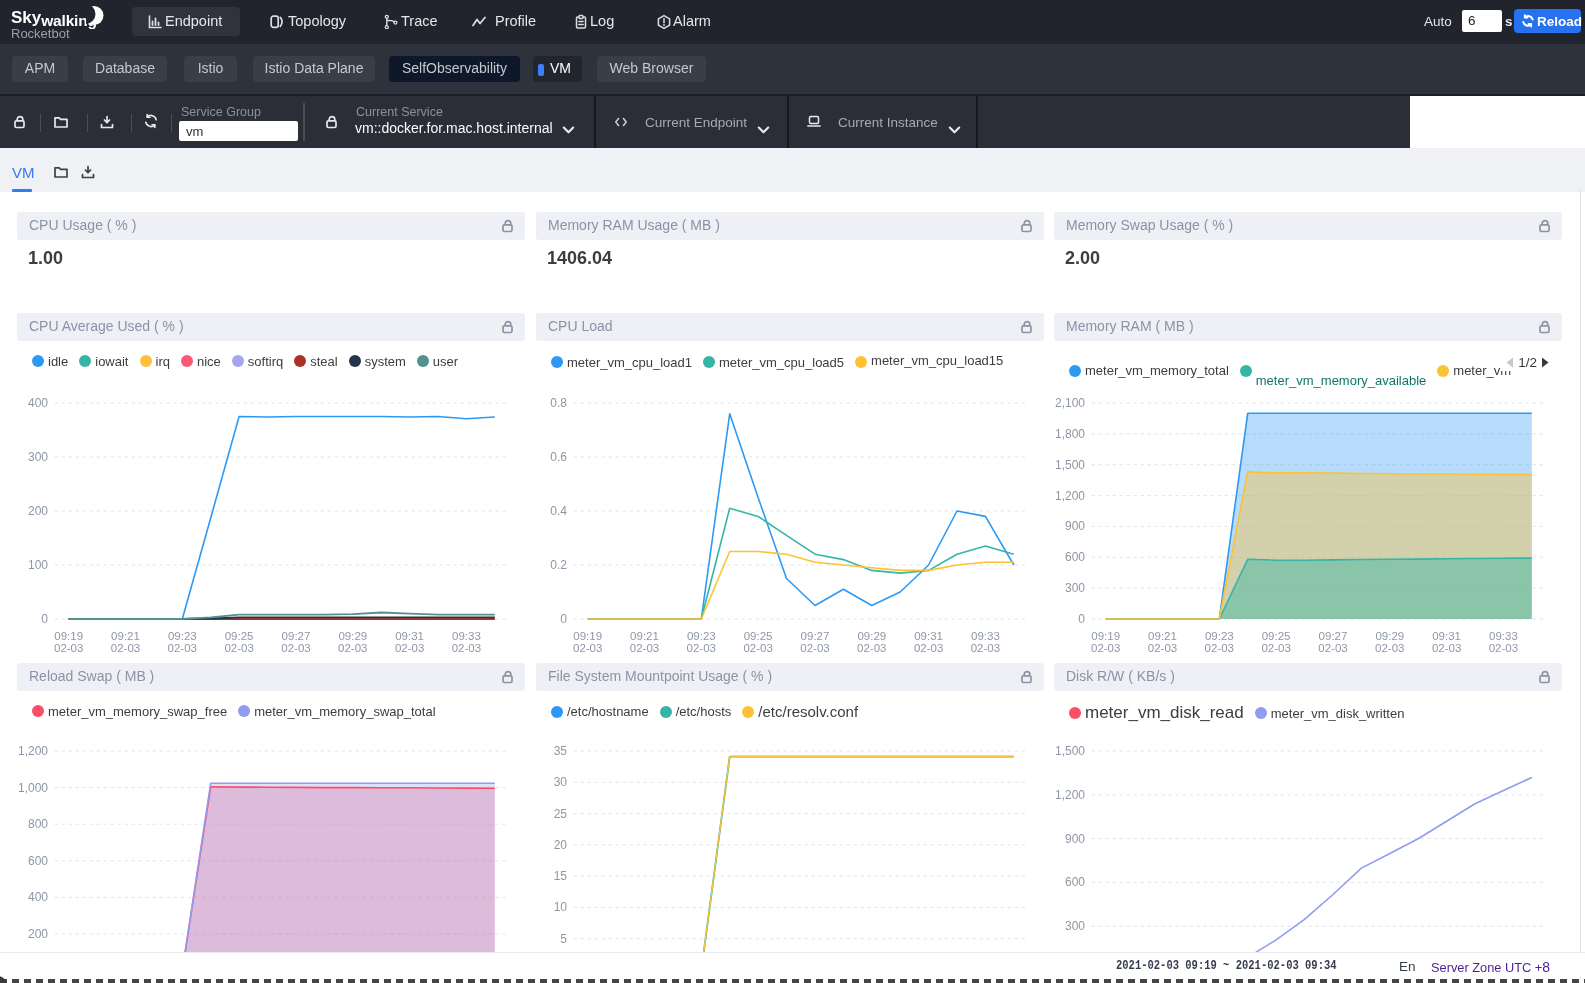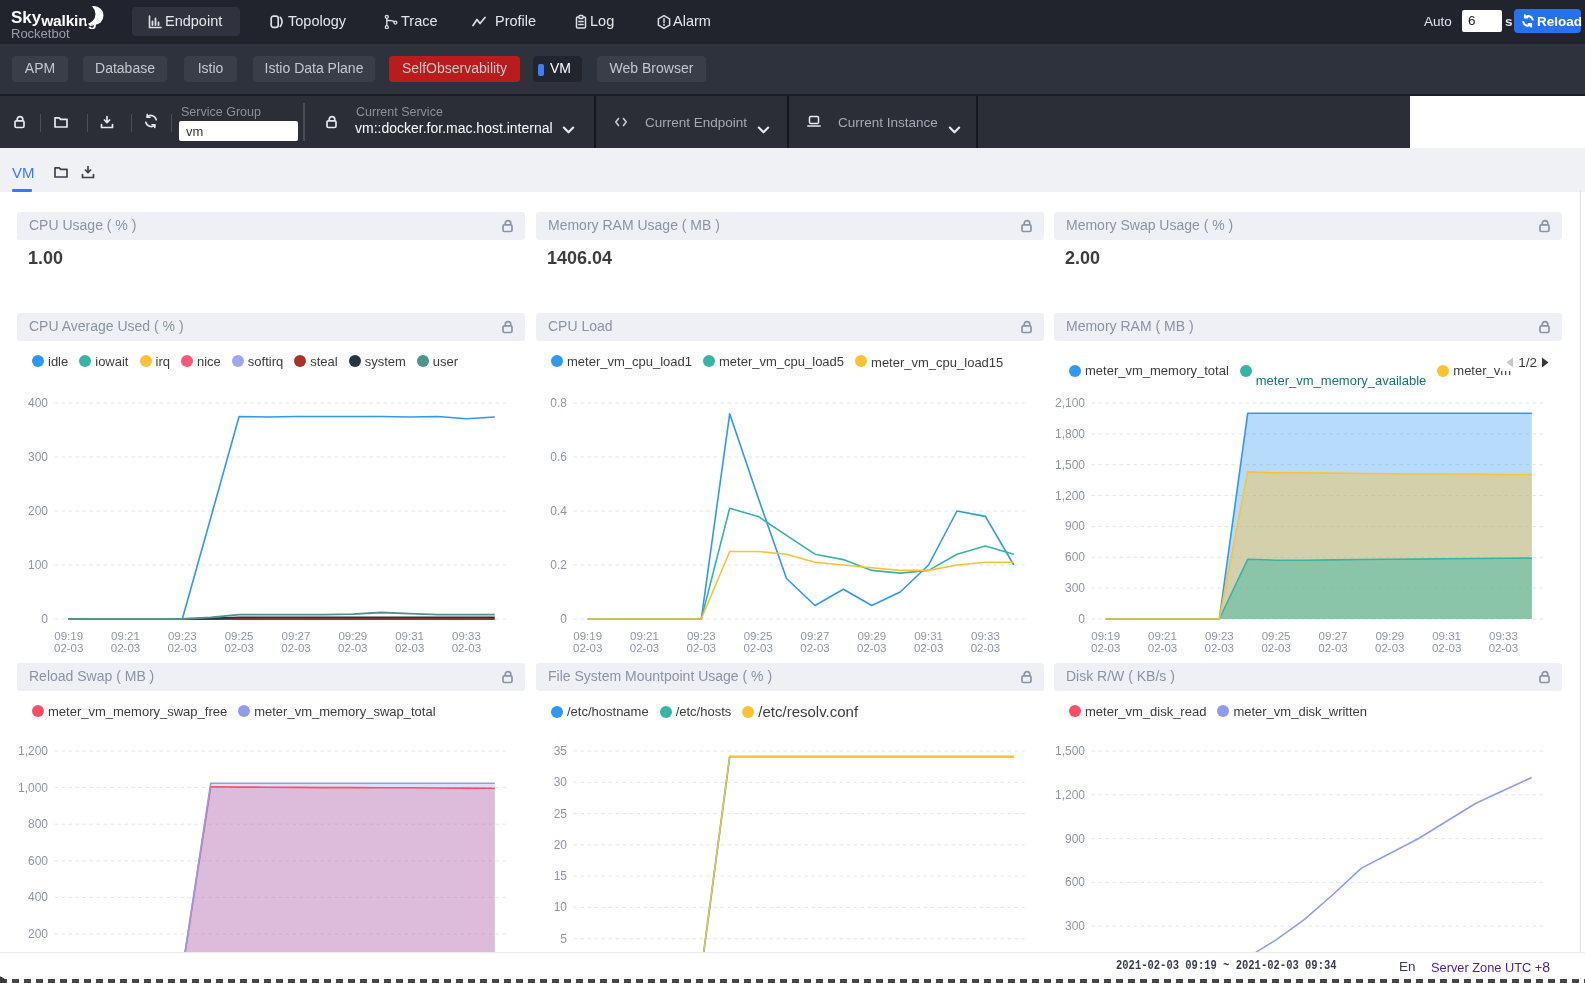--- a/index.html
+++ b/index.html
@@ -77,21 +77,21 @@
       </div>
 <div class="abs" style="left:83px;top:12px;width:84px;height:26px;background:#3a3e48;border-radius:4px;">
         <span class="abs" style="left:0;top:4px;width:100%;text-align:center;font-size:14px;color:#c5c8cd;">Database</span>
       </div>
 <div class="abs" style="left:184px;top:12px;width:53px;height:26px;background:#3a3e48;border-radius:4px;">
         <span class="abs" style="left:0;top:4px;width:100%;text-align:center;font-size:14px;color:#c5c8cd;">Istio</span>
       </div>
 <div class="abs" style="left:253px;top:12px;width:122px;height:26px;background:#3a3e48;border-radius:4px;">
         <span class="abs" style="left:0;top:4px;width:100%;text-align:center;font-size:14px;color:#c5c8cd;">Istio Data Plane</span>
       </div>
-<div class="abs" style="left:389px;top:12px;width:131px;height:26px;background:#b91c1c;border-radius:4px;">
+<div class="abs" style="left:389px;top:12px;width:131px;height:26px;background:#0f172a;border-radius:4px;">
         <span class="abs" style="left:0;top:4px;width:100%;text-align:center;font-size:14px;color:#c5c8cd;">SelfObservability</span>
       </div>
 <div class="abs" style="left:533px;top:12px;width:49px;height:26px;background:#23252e;border-radius:4px;color:#fff;">
         <span class="abs" style="left:5px;top:8px;width:6px;height:12px;border-radius:2px;background:#3d7ef9;"></span>
         <span class="abs" style="left:17px;top:4px;font-size:14px;">VM</span>
       </div>
 <div class="abs" style="left:597px;top:12px;width:109px;height:26px;background:#3a3e48;border-radius:4px;">
         <span class="abs" style="left:0;top:4px;width:100%;text-align:center;font-size:14px;color:#c5c8cd;">Web Browser</span>
       </div>
 </div>
@@ -269,21 +269,21 @@
             <rect x="3" y="6.8" width="9" height="6.7" rx="1.4" stroke="#8b94a2" stroke-width="1.7" fill="none"></rect>
             <path d="M5.2 6.8 V5.4 A2.8 2.8 0 0 1 10.8 5.4 V6.8" stroke="#8b94a2" stroke-width="1.7" fill="none"></path>
           </svg></span>
       </div>
       <div class="abs" style="left:15px;top:40px;right:8px;white-space:nowrap;overflow:hidden;"><span style="display:inline-flex;align-items:center;margin-right:11px;">
           <span style="width:12px;height:12px;border-radius:50%;background:#2d99f3;margin-right:4px;flex:none;"></span>
           <span style="font-size:13px;color:#3d3d3d;">meter_vm_cpu_load1</span>
         </span><span style="display:inline-flex;align-items:center;margin-right:11px;">
           <span style="width:12px;height:12px;border-radius:50%;background:#36b5a7;margin-right:4px;flex:none;"></span>
           <span style="font-size:13px;color:#3d3d3d;">meter_vm_cpu_load5</span>
-        </span><span style="display:inline-flex;align-items:flex-start;margin-right:11px;">
+        </span><span style="display:inline-flex;align-items:flex-end;margin-right:11px;">
           <span style="width:12px;height:12px;border-radius:50%;background:#fdc234;margin-right:4px;flex:none;"></span>
           <span style="font-size:13px;color:#3d3d3d;">meter_vm_cpu_load15</span>
         </span></div>
       <svg class="abs" style="left:0;top:0;" width="507" height="339" viewBox="0 0 507 339">
         <line x1="37.5" y1="90.0" x2="492.0" y2="90.0" stroke="#e2e5ec" stroke-width="1" stroke-dasharray="3.5 3.5"></line>
 <text x="31" y="94.0" text-anchor="end" font-size="12" fill="#8e96a6">0.8</text>
 <line x1="37.5" y1="144.0" x2="492.0" y2="144.0" stroke="#e2e5ec" stroke-width="1" stroke-dasharray="3.5 3.5"></line>
 <text x="31" y="148.0" text-anchor="end" font-size="12" fill="#8e96a6">0.6</text>
 <line x1="37.5" y1="198.0" x2="492.0" y2="198.0" stroke="#e2e5ec" stroke-width="1" stroke-dasharray="3.5 3.5"></line>
 <text x="31" y="202.0" text-anchor="end" font-size="12" fill="#8e96a6">0.4</text>
@@ -455,21 +455,21 @@
     <div class="abs" style="left:1054px;top:663px;width:508px;height:320px;background:#fff;">
       <div class="abs" style="left:0;top:0;width:100%;height:28px;background:#eef0f6;border-radius:3px;">
         <span class="abs" style="left:12px;top:5px;font-size:14px;color:#8a93a4;">Disk R/W ( KB/s )</span>
         <span class="abs" style="right:11px;top:6px;"><svg width="14" height="15" viewBox="0 0 14 15" style="">
             <rect x="3" y="6.8" width="9" height="6.7" rx="1.4" stroke="#8b94a2" stroke-width="1.7" fill="none"></rect>
             <path d="M5.2 6.8 V5.4 A2.8 2.8 0 0 1 10.8 5.4 V6.8" stroke="#8b94a2" stroke-width="1.7" fill="none"></path>
           </svg></span>
       </div>
       <div class="abs" style="left:15px;top:40px;right:8px;white-space:nowrap;overflow:hidden;"><span style="display:inline-flex;align-items:center;margin-right:11px;">
           <span style="width:12px;height:12px;border-radius:50%;background:#fd4e68;margin-right:4px;flex:none;"></span>
-          <span style="font-size:13px;color:#3d3d3d;">meter_vm_disk_read</span>
+          <span style="font-size:17px;color:#3d3d3d;">meter_vm_disk_read</span>
         </span><span style="display:inline-flex;align-items:center;margin-right:11px;">
           <span style="width:12px;height:12px;border-radius:50%;background:#8f9cf0;margin-right:4px;flex:none;"></span>
           <span style="font-size:13px;color:#3d3d3d;">meter_vm_disk_written</span>
         </span></div>
       <svg class="abs" style="left:0;top:0;" width="507" height="320" viewBox="0 0 507 320">
         <line x1="37.5" y1="88.0" x2="492.0" y2="88.0" stroke="#e2e5ec" stroke-width="1" stroke-dasharray="3.5 3.5"></line>
 <text x="31" y="92.0" text-anchor="end" font-size="12" fill="#8e96a6">1,500</text>
 <line x1="37.5" y1="131.8" x2="492.0" y2="131.8" stroke="#e2e5ec" stroke-width="1" stroke-dasharray="3.5 3.5"></line>
 <text x="31" y="135.8" text-anchor="end" font-size="12" fill="#8e96a6">1,200</text>
 <line x1="37.5" y1="175.6" x2="492.0" y2="175.6" stroke="#e2e5ec" stroke-width="1" stroke-dasharray="3.5 3.5"></line>

